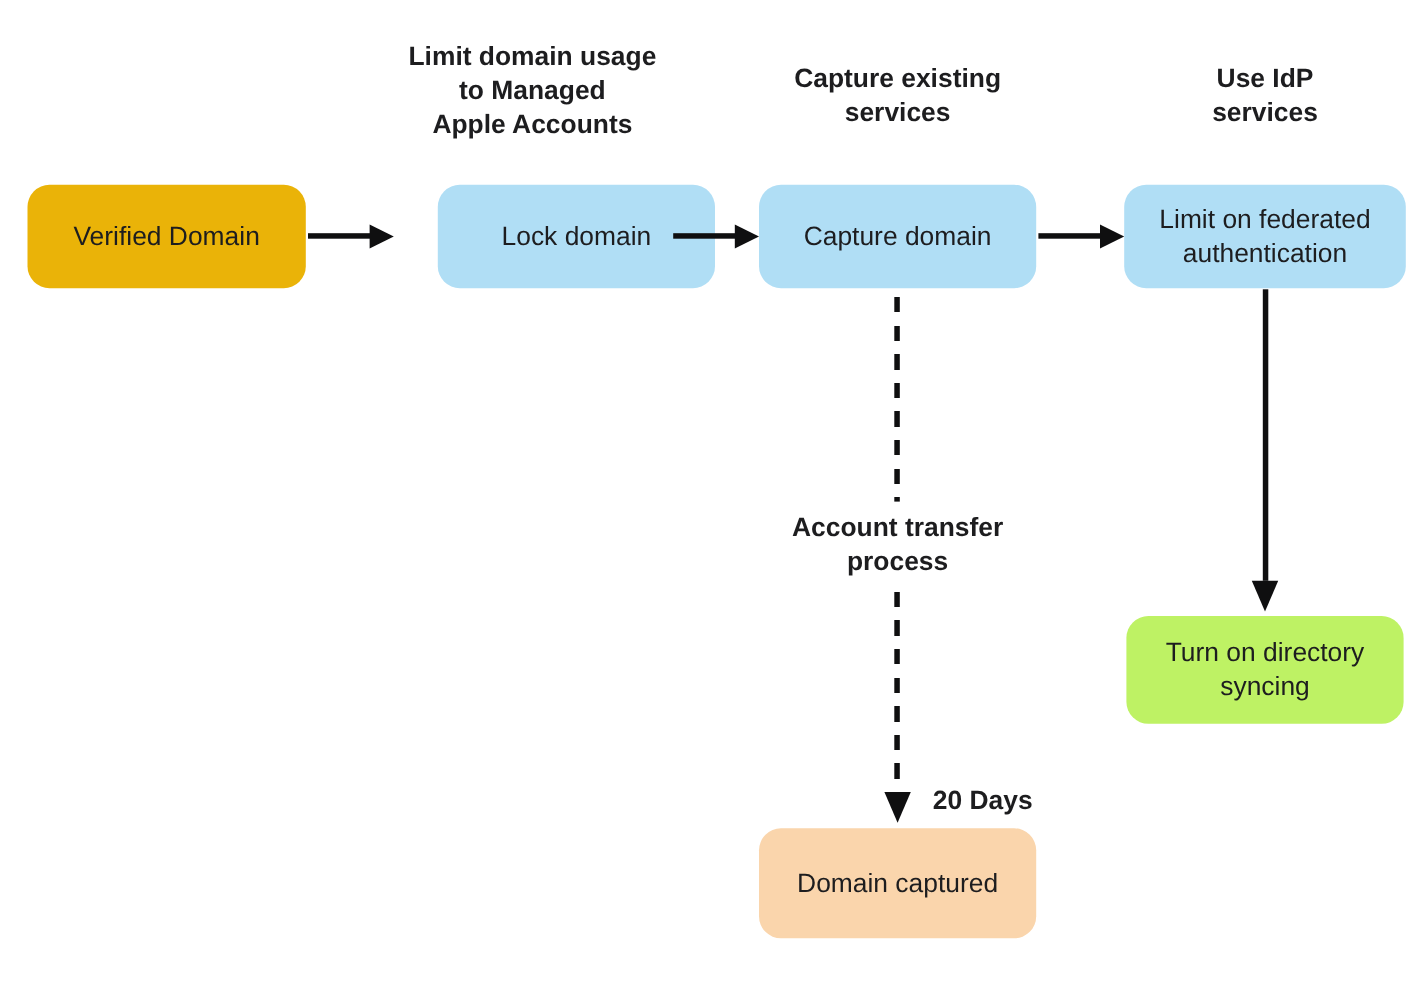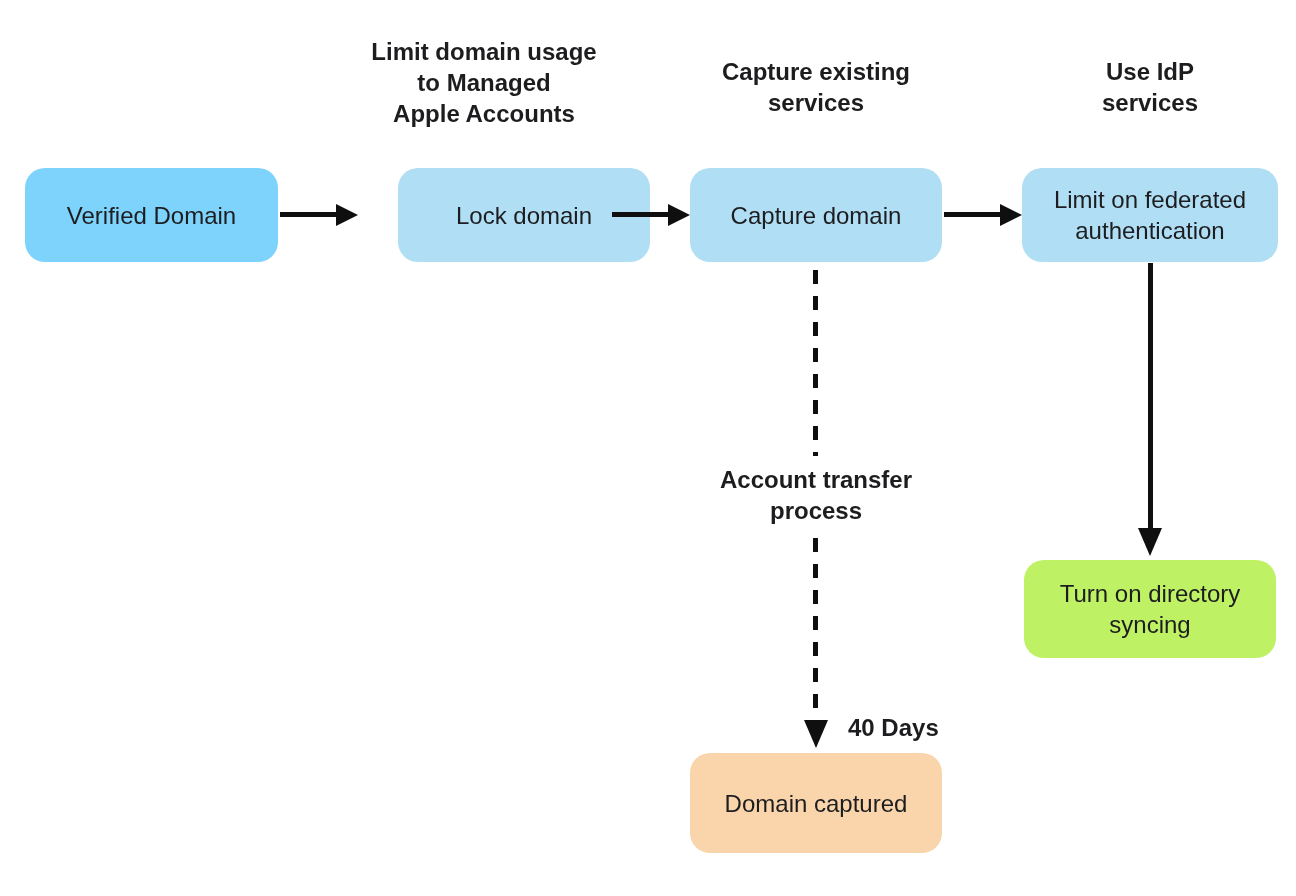--- a/index.html
+++ b/index.html
@@ -96,21 +96,21 @@
   </div>
   <div class="stage-label sl-capture">
     <span class="ln">Capture existing</span>
     <span class="ln">services</span>
   </div>
   <div class="stage-label sl-idp">
     <span class="ln">Use IdP</span>
     <span class="ln">services</span>
   </div>
 
-  <div class="node n-verified" style="background-color: #7dd3fc;">Verified Domain</div>
+  <div class="node n-verified" style="background-color: #eab308;">Verified Domain</div>
   <div class="node n-lock" style="background-color: rgb(176, 222, 245); margin-left: 40px;">Lock domain</div>
   <div class="node n-capture" style="background-color: rgb(176, 222, 245);">Capture domain</div>
   <div class="node n-federated" style="background-color: rgb(176, 222, 245);">Limit on federated authentication</div>
   <div class="node n-syncing" style="background-color: #bef264;">Turn on directory syncing</div>
   <div class="node n-captured" style="background-color: rgb(250, 213, 172);">Domain captured</div>
 
   <div class="hline hl-1"></div>
   <div class="head-right hr-1"></div>
 
   <div class="hline hl-2"></div>
@@ -122,15 +122,15 @@
   <div class="vline vl-fed"></div>
   <div class="head-down hd-fed"></div>
 
   <div class="vdash vd-1"></div>
   <div class="edge-label el-transfer">
     <span class="ln">Account transfer</span>
     <span class="ln">process</span>
   </div>
   <div class="vdash vd-2"></div>
   <div class="head-down hd-dash"></div>
-  <div class="edge-label el-days">40 Days</div>
+  <div class="edge-label el-days">20 Days</div>
 
 </div>
 
 </body></html>

